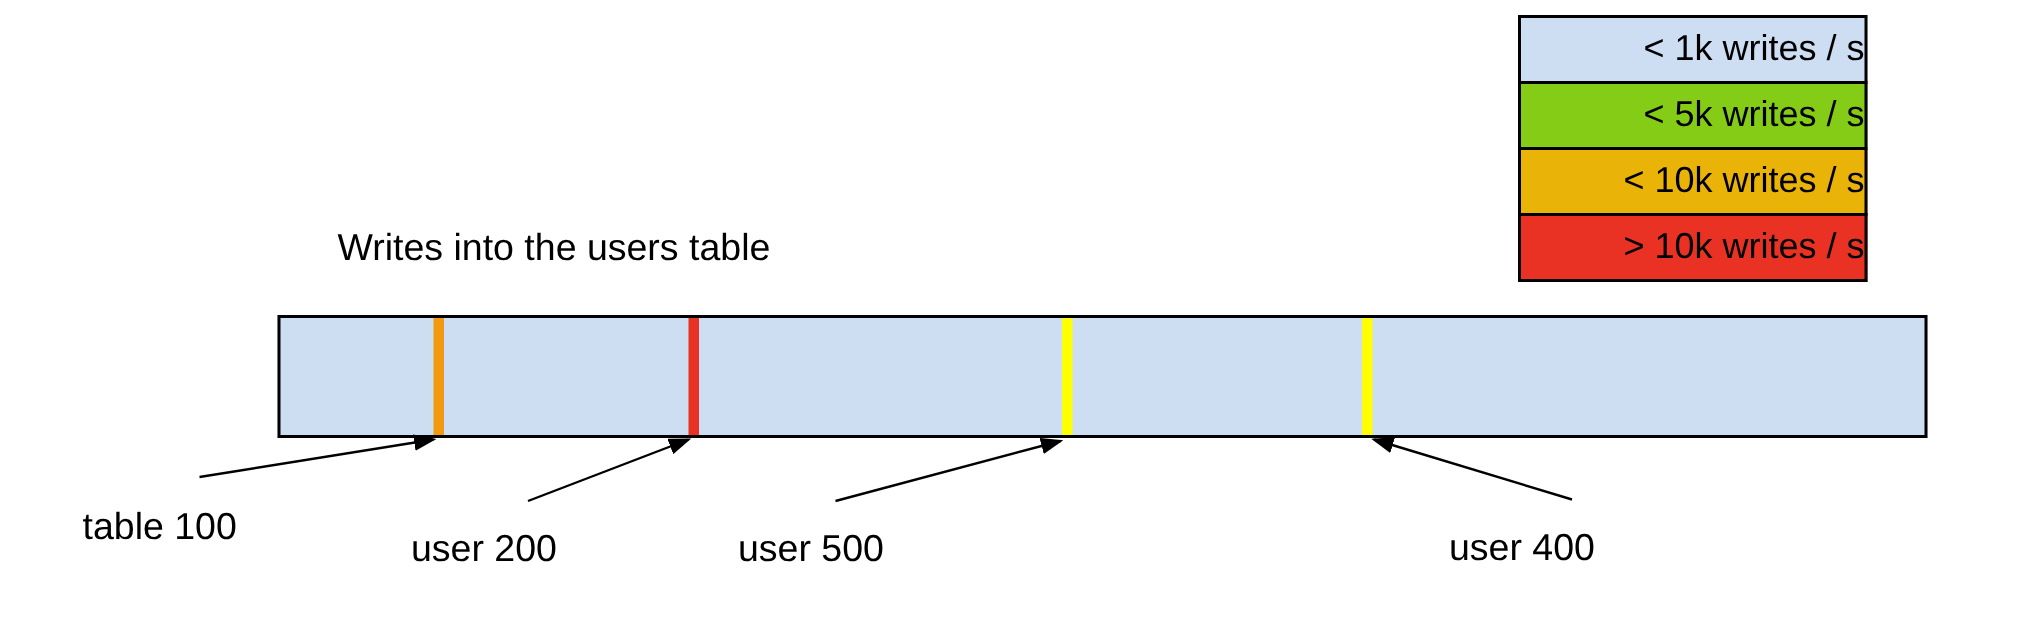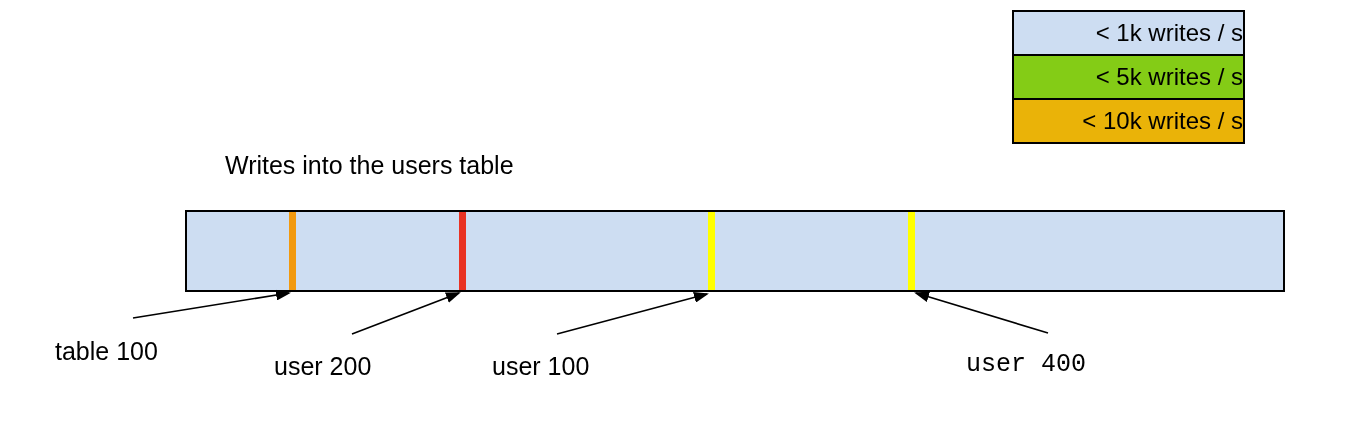--- a/index.html
+++ b/index.html
@@ -72,38 +72,41 @@
   }
   .user-label {
     position: absolute;
     font-size: 25px;
     line-height: 28px;
     white-space: nowrap;
   }
   .user-label-0 { left: 55px;  top: 337px; }
   .user-label-1 { left: 274px; top: 352px; }
   .user-label-2 { left: 492px; top: 352px; }
-  .user-label-3 { left: 966px; top: 351px; font-family: Liberation Mono, monospace; }
+  .user-label-3 { left: 966px; top: 351px; }
 </style>
 </head>
 <body>
 
 <div class="canvas">
 
   <div class="title">Writes into the users table</div>
 
   <div class="legend">
     <div class="legend-row" style="background-color: rgb(205, 221, 242);">
       <span>&lt; 1k writes / s</span>
     </div>
     <div class="legend-row" style="background-color: #84cc16;">
       <span>&lt; 5k writes / s</span>
     </div>
     <div class="legend-row" style="background-color: #eab308;">
       <span>&lt; 10k writes / s</span>
+    </div>
+    <div class="legend-row" style="background-color: rgb(233, 50, 35);">
+      <span>&gt; 10k writes / s</span>
     </div>
   </div>
 
   <div class="table-bar" style="background-color: rgb(205, 221, 242);">
     <div class="stripe stripe-0" style="background-color: rgb(242, 153, 15);"></div>
     <div class="stripe stripe-1" style="background-color: rgb(233, 50, 35);"></div>
     <div class="stripe stripe-2" style="background-color: rgb(255, 255, 0);"></div>
     <div class="stripe stripe-3" style="background-color: rgb(255, 255, 0);"></div>
   </div>
 
@@ -114,16 +117,16 @@
       </marker>
     </defs>
     <line x1="133" y1="318" x2="289" y2="293" stroke="#000000" stroke-width="1.6" marker-end="url(#arrowhead)"></line>
     <line x1="352" y1="334" x2="459" y2="293" stroke="#000000" stroke-width="1.6" marker-end="url(#arrowhead)"></line>
     <line x1="557" y1="334" x2="707" y2="294" stroke="#000000" stroke-width="1.6" marker-end="url(#arrowhead)"></line>
     <line x1="1048" y1="333" x2="916" y2="293" stroke="#000000" stroke-width="1.6" marker-end="url(#arrowhead)"></line>
   </svg>
 
   <div class="user-label user-label-0">table 100</div>
   <div class="user-label user-label-1">user 200</div>
-  <div class="user-label user-label-2">user 100</div>
+  <div class="user-label user-label-2">user 500</div>
   <div class="user-label user-label-3">user 400</div>
 
 </div>
 
 </body></html>

